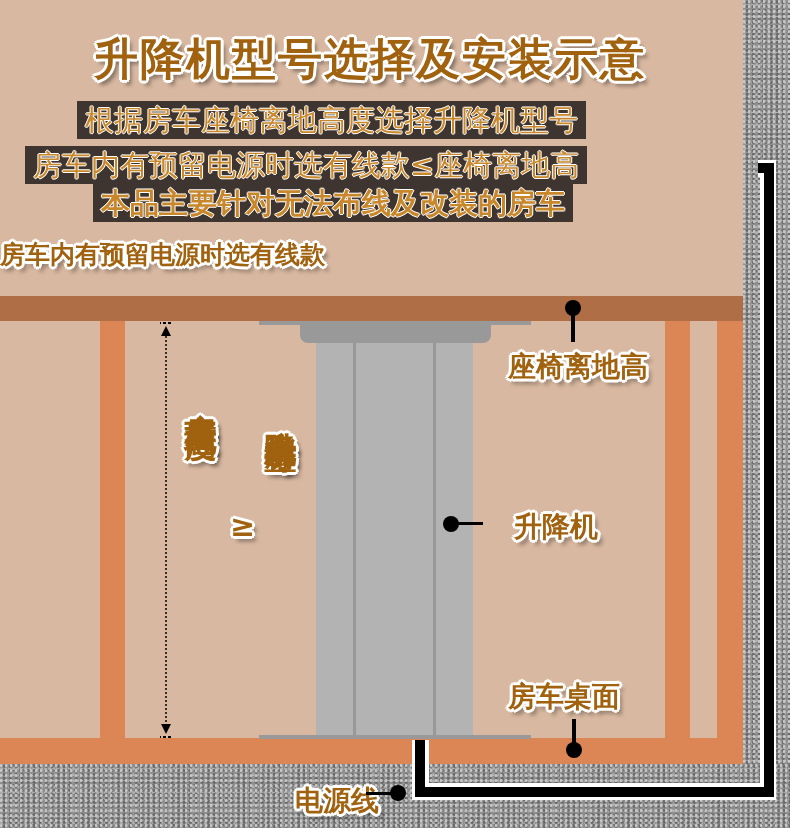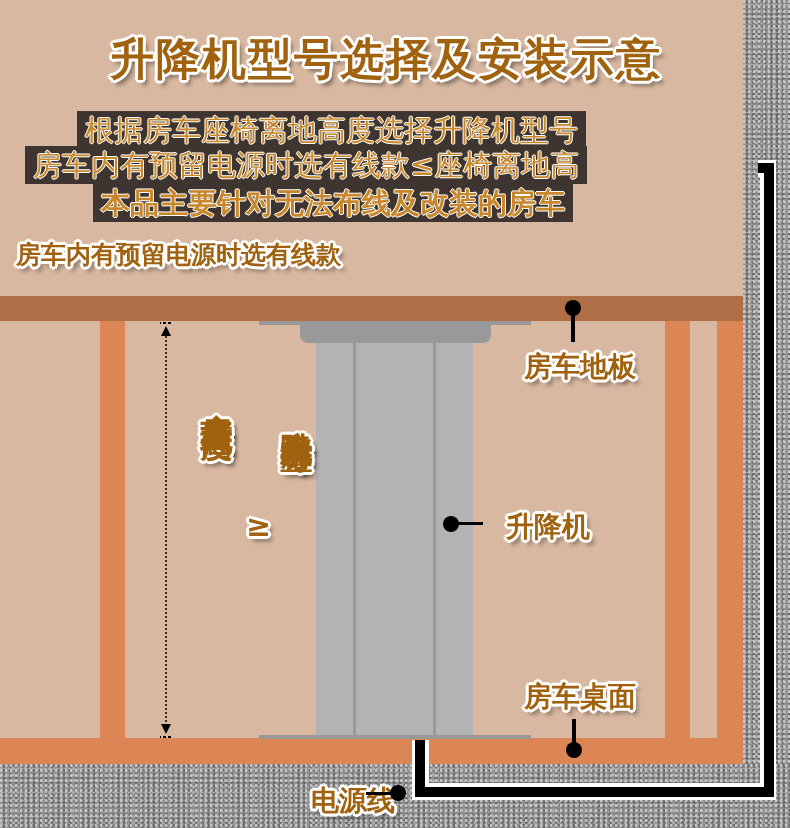--- a/index.html
+++ b/index.html
@@ -8,39 +8,39 @@
   .concrete{background-color:#8f8f8f;background-image:
     radial-gradient(circle at 20% 30%, #c8c8c8 0 1px, transparent 2px),
     radial-gradient(circle at 70% 60%, #6a6a6a 0 1px, transparent 2px),
     radial-gradient(circle at 40% 80%, #b0b0b0 0 1px, transparent 2px),
     radial-gradient(circle at 85% 15%, #707070 0 1px, transparent 2px);
     background-size:5px 5px,6px 4px,4px 6px,7px 5px;}
   .sticker{color:#a0620f;font-weight:bold;text-shadow:
     2px 0 0 #fff,-2px 0 0 #fff,0 2px 0 #fff,0 -2px 0 #fff,
     2px 2px 0 #fff,-2px -2px 0 #fff,2px -2px 0 #fff,-2px 2px 0 #fff,
     3px 0 0 #fff,-3px 0 0 #fff,0 3px 0 #fff,0 -3px 0 #fff,
-    4px 5px 4px rgba(0,0,0,0.45); padding-left: 16px;}
+    4px 5px 4px rgba(0,0,0,0.45);}
   .title{left:0;width:740px;top:30px;text-align:center;font-size:44px;letter-spacing:2px;}
   .dark-line{background:#3f3530;color:#c8872a;font-size:29px;padding:0 8px;height:38px;line-height:38px;white-space:nowrap;
     text-shadow:1px 0 0 #fff,-1px 0 0 #fff,0 1px 0 #fff,0 -1px 0 #fff;}
   .sub{left:0;width:740px;top:238px;text-align:left;font-size:25px;}
   .vtext{writing-mode:vertical-rl;text-orientation:upright;font-size:32px;line-height:40px;letter-spacing:2px;}
   .label{font-size:28px;white-space:nowrap;}
   .dot{width:16px;height:16px;border-radius:50%;background:#000;}
 </style>
 </head>
 <body>
 
 <div class="abs concrete" style="left:743px;top:0;width:47px;height:828px;"></div>
 
 <div class="abs concrete" style="left:0;top:764px;width:790px;height:64px;"></div>
 
 <div class="abs sticker title">升降机型号选择及安装示意</div>
 
-<div class="abs dark-line" style="left:77px;top:111px;">根据房车座椅离地高度选择升降机型号</div>
+<div class="abs dark-line" style="left:77px;top:101px;">根据房车座椅离地高度选择升降机型号</div>
 <div class="abs dark-line" style="left:25px;top:146px;">房车内有预留电源时选有线款≤座椅离地高</div>
 <div class="abs dark-line" style="left:93px;top:184px;font-weight:bold;">本品主要针对无法布线及改装的房车</div>
 
 <div class="abs sticker sub">房车内有预留电源时选有线款</div>
 
 <div class="abs" style="left:0;top:296px;width:743px;height:25px;background:#b06e46;"></div>
 
 <div class="abs" style="left:100px;top:321px;width:25px;height:420px;background:#dc8656;"></div>
 <div class="abs" style="left:665px;top:321px;width:25px;height:420px;background:#dc8656;"></div>
 <div class="abs" style="left:717px;top:321px;width:26px;height:420px;background:#dc8656;"></div>
@@ -71,25 +71,25 @@
   <line x1="-2" y1="415" x2="14" y2="415" stroke="#000" stroke-width="2" stroke-dasharray="3,2"></line>
     </svg>
 </div>
 
 <div class="abs sticker vtext" style="left:181px;top:388px;">房车座椅离地高度</div>
 <div class="abs sticker" style="left:230px;top:508px;font-size:30px;">≥</div>
 <div class="abs sticker vtext" style="left:261px;top:405px;">升降机所标型号</div>
 
 <div class="abs dot" style="left:565px;top:300px;"></div>
 <div class="abs" style="left:571px;top:312px;width:4px;height:30px;background:#000;"></div>
-<div class="abs sticker label" style="left:508px;top:348px;">房车地板</div>
+<div class="abs sticker label" style="left:508px;top:348px;">座椅离地高</div>
 
 <div class="abs dot" style="left:443px;top:516px;"></div>
 <div class="abs" style="left:455px;top:522px;width:28px;height:3px;background:#000;"></div>
-<div class="abs sticker label" style="left:490px;top:508px;">升降机</div>
+<div class="abs sticker label" style="left:514px;top:508px;">升降机</div>
 
 <div class="abs sticker label" style="left:508px;top:678px;">房车桌面</div>
 <div class="abs" style="left:572px;top:719px;width:4px;height:25px;background:#000;"></div>
 <div class="abs dot" style="left:566px;top:742px;"></div>
 
 <div class="abs sticker" style="left:295px;top:782px;font-size:28px;">电源线</div>
 <div class="abs" style="left:366px;top:792px;width:28px;height:3px;background:#000;"></div>
 <div class="abs dot" style="left:390px;top:785px;"></div>
 
 </body></html>

